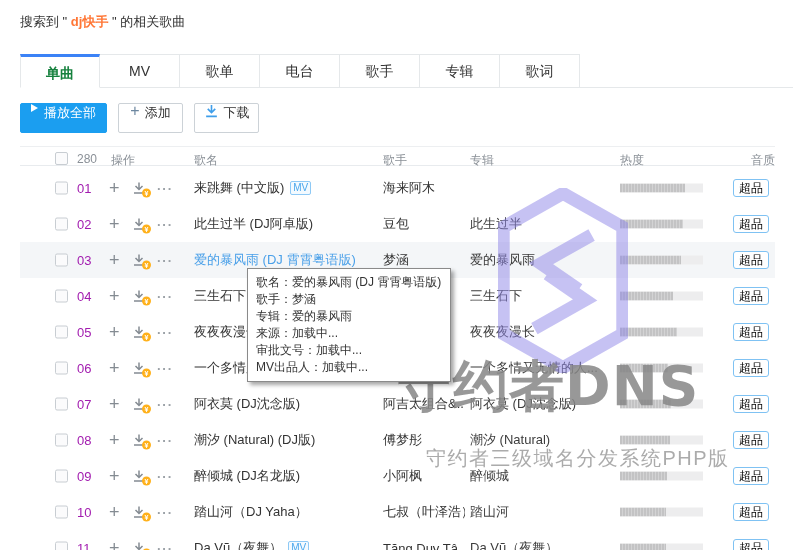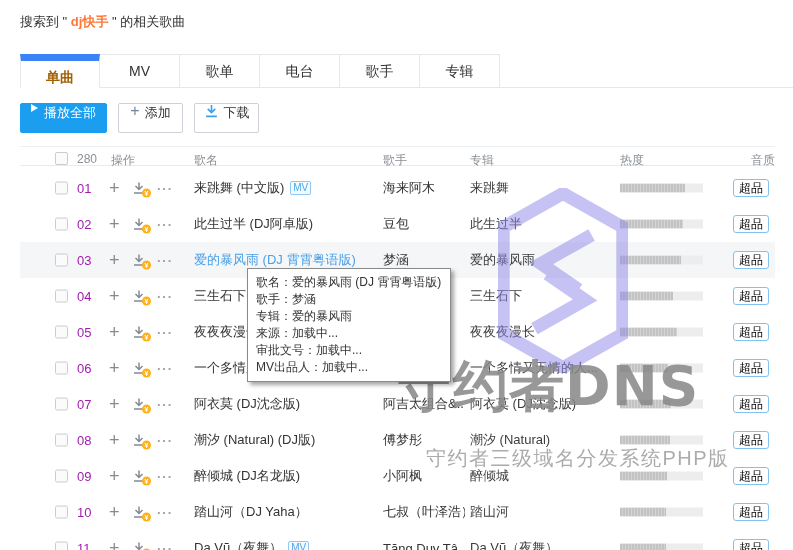--- a/index.html
+++ b/index.html
@@ -8,21 +8,21 @@
 
   
   .search-line { position:absolute; left:20px; top:13px; font-size:13px; color:#333; }
   .search-line .kw { color:#ff7635; font-weight:bold; }
 
   
   .tabs { position:absolute; left:20px; top:54px; right:0; height:34px; display:flex; }
   .tab { width:80px; height:34px; border:1px solid #e5e8ea; border-left:none; text-align:center;
          line-height:32px; font-size:14px; color:#333; background:#fff; cursor:pointer; }
   .tab:first-child { border-left:1px solid #e5e8ea; }
-  .tab.active { border-top:7px solid #3b82f6; border-bottom:1px solid #fff; color:#a16207; font-weight:bold; }
+  .tab.active { border-top:3px solid #3b82f6; border-bottom:1px solid #fff; color:#15803d; font-weight:bold; }
   .tab-fill { flex:1; border-bottom:1px solid #e5e8ea; }
 
   
   .toolbar { position:absolute; left:20px; top:103px; height:30px; display:flex; gap:11px; }
   .btn { height:30px; border-radius:2px; font-size:13px; display:inline-flex; 
          justify-content:center; cursor:pointer; }
   .btn-play { width:87px; background:#1b9ef0; color:#fff; border:1px solid #1b9ef0; gap:6px; }
   .btn-play .tri { width:0; height:0; border-left:7px solid #fff; border-top:4.5px solid transparent; border-bottom:4.5px solid transparent; }
   .btn-white { width:65px; background:#fff; border:1px solid #ccd2d7; color:#333; gap:5px; }
   .btn-white .plus-glyph { color:#6d87a0; font-size:16px; font-weight:400; line-height:1; margin-top:-1px; }
@@ -92,20 +92,21 @@
     <span>搜索到 " </span><span class="kw">dj快手</span><span> " 的相关歌曲</span>
   </div>
 
   <div class="tabs">
       <div class="tab active">单曲</div>
       <div class="tab">MV</div>
       <div class="tab">歌单</div>
       <div class="tab">电台</div>
       <div class="tab">歌手</div>
       <div class="tab">专辑</div>
+      <div class="tab">歌词</div>
       <div class="tab-fill"></div>
     </div>
 
   <div class="toolbar">
     <div class="btn btn-play">
       <span class="tri"></span>
       <span>播放全部</span>
     </div>
     <div class="btn btn-white">
       <span class="plus-glyph">+</span>
@@ -139,21 +140,20 @@
         <span class="op plus">+</span>
         <span class="op dl"><svg width="14" height="13" viewBox="0 0 14 13">
             <path d="M7 1v6M3.5 4.5 7 8l3.5-3.5M2 11.5h10" stroke="currentColor" stroke-width="1.5" fill="none"></path>
           </svg><i class="paid">¥</i></span>
         <span class="op more">···</span>
         <span class="song">
           <span class="slink">来跳舞 (中文版)</span>
           <span class="mv">MV</span>
         </span>
         <span class="artist">海来阿木</span>
-        <span class="album">来跳舞</span>
         <span class="heat">
           <i class="fill" style="width: 78%;"></i>
         </span>
         <span class="q">超品</span>
       </div>
       <div class="row">
         <span class="cb"></span>
         <span class="num">02</span>
         <span class="op plus">+</span>
         <span class="op dl"><svg width="14" height="13" viewBox="0 0 14 13">

